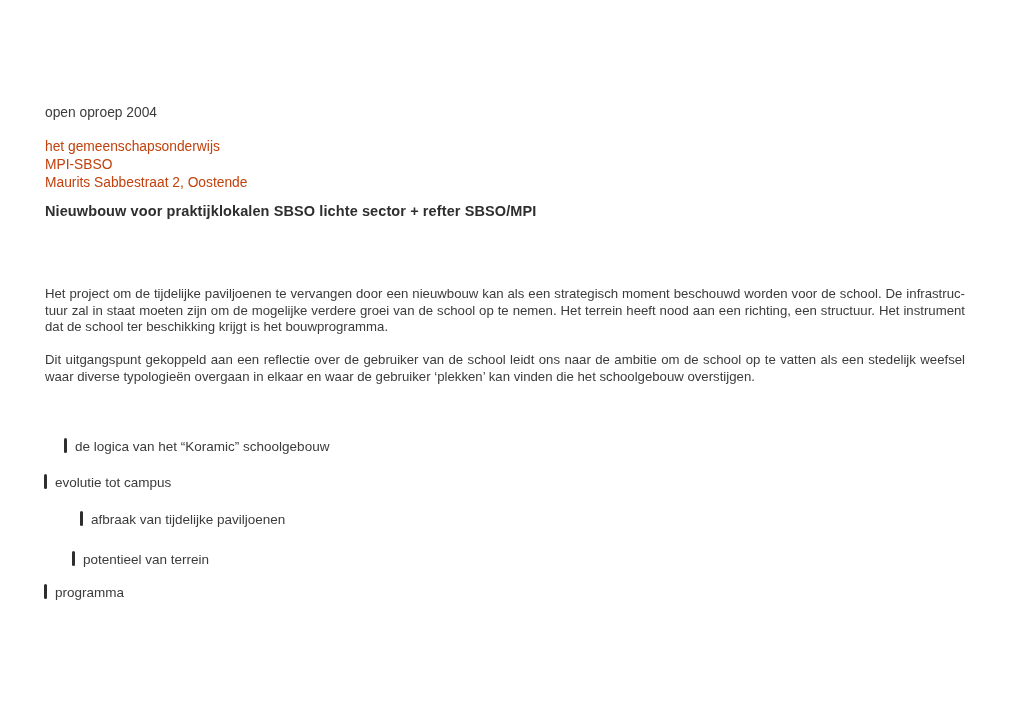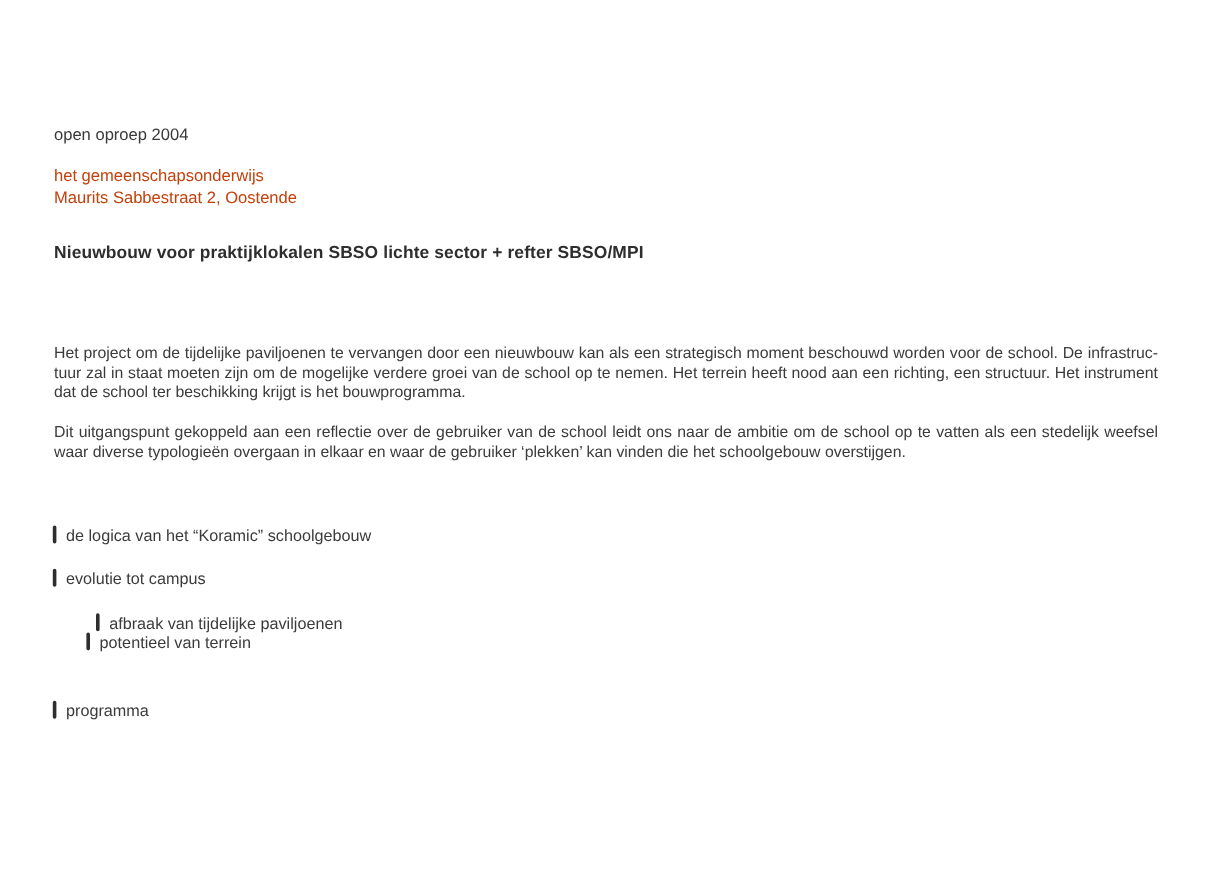--- a/index.html
+++ b/index.html
@@ -52,43 +52,44 @@
   .lline { width: 920px; }
 
   .toc-item {
     position: absolute;
     left: 44px;
     font-size: 13.5px;
     line-height: 18px;
     color: #3b3b3b;
     white-space: nowrap;
   }
-  .toc-item-1 { top: 438px; }
+  .toc-item-1 { top: 438px; margin-left: 20px; }
   .toc-item-2 { top: 474px; }
   .toc-item-3 { top: 511px; padding-left: 36px; }
-  .toc-item-4 { top: 527px; padding-left: 28px; }
+  .toc-item-4 { top: 551px; padding-left: 28px; }
   .toc-item-5 { top: 584px; }
   .marker {
     display: inline-block;
     width: 3px;
     height: 15px;
     background: #2e2e2e;
     margin-right: 8px;
     vertical-align: -2px;
   }
 </style>
 </head>
 <body>
 
 <div class="page">
 
   <div class="abs eyebrow">open oproep 2004</div>
 
   <div class="abs client-block">
     <div>het gemeenschapsonderwijs</div>
+    <div>MPI-SBSO</div>
     <div>Maurits Sabbestraat 2, Oostende</div>
   </div>
 
   <div class="abs para para-1">
     <div class="jline">Het project om de tijdelijke paviljoenen te vervangen door een nieuwbouw kan als een strategisch moment beschouwd worden voor de school.  De infrastruc-</div>
     <div class="jline">tuur zal in staat moeten zijn om de mogelijke verdere groei van de school op te nemen.  Het terrein heeft nood aan een richting, een structuur.  Het instrument</div>
     <div class="lline">dat de school ter beschikking krijgt is het bouwprogramma.</div>
   </div>
 
   <div class="abs doc-title">Nieuwbouw voor praktijklokalen SBSO lichte sector + refter SBSO/MPI</div>

